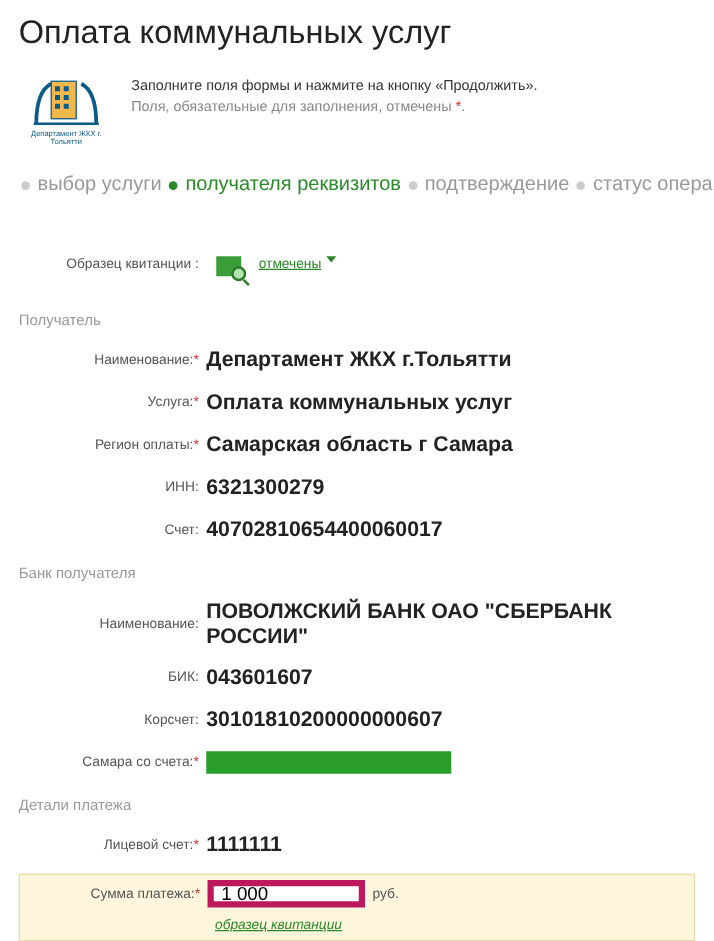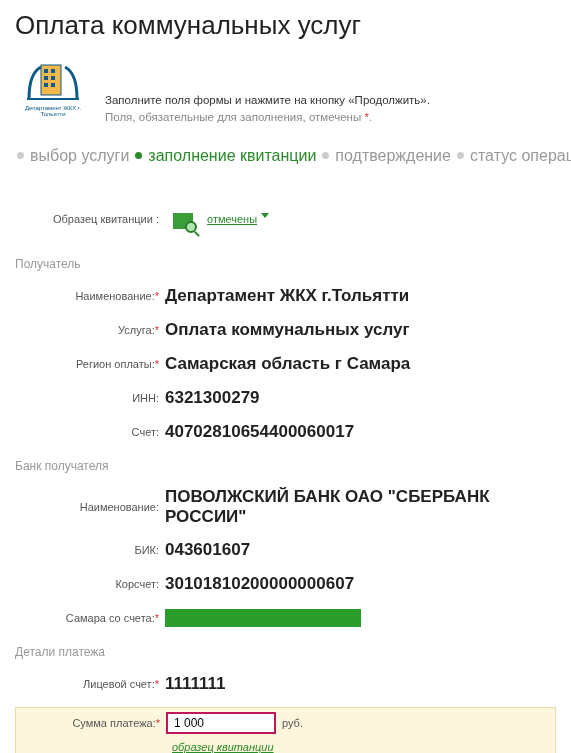--- a/index.html
+++ b/index.html
@@ -4,21 +4,21 @@
 <style>
 * { box-sizing: border-box; margin: 0; padding: 0; }
 body { font-family: Arial, Helvetica, sans-serif; font-size: 12px; color: #333; background: #fff; width: 571px; }
 .page { padding: 10px 15px 30px 15px; }
 h1 { font-size: 26px; font-weight: normal; color: #222; margin-bottom: 18px; }
 .intro { display: flex; margin-bottom: 20px; align-items: flex-start; }
 .logo { width: 76px; height: 60px; margin-right: 14px; flex-shrink: 0; display: flex; flex-direction: column; align-items: center; }
 .logo svg { width: 56px; height: 44px; }
 .logo-caption { font-size: 6px; color: #0a5a8a; text-align: center; margin-top: 2px; }
 .intro-text { font-size: 11.5px; line-height: 1.5; padding-top: 2px; }
-.intro-text .line1 { color: #333; margin-top: 31px; }
+.intro-text .line1 { color: #333; }
 .intro-text .line2 { color: #888; }
 .req { color: #d33; }
 .steps { display: flex; align-items: center; margin: 10px 0 30px 0; position: relative; }
 .step { font-size: 16px; color: #999; white-space: nowrap; position: relative; padding: 0 4px; }
 .step.active { color: #2a8a2a; }
 .step-dot { width: 7px; height: 7px; border-radius: 50%; background: #ccc; margin: 0 2px; flex-shrink: 0; }
 .step-dot.active { background: #2a8a2a; }
 .step-line { flex: 1; height: 1px; background: #ddd; }
 .row { display: flex; align-items: center; min-height: 22px; margin-bottom: 12px; }
 .label { width: 150px; text-align: right; font-size: 11px; color: #555; padding-right: 6px; flex-shrink: 0; }
@@ -26,21 +26,21 @@
 .section-title { font-size: 12px; color: #999; margin: 12px 0 14px 0; padding-top: 4px; }
 .receipt-row { display: flex; align-items: flex-start; margin-bottom: 18px; margin-top: 48px; }
 .receipt-icon { width: 26px; height: 22px; margin: 0 8px; position: relative; }
 .receipt-icon .sheet { position: absolute; width: 20px; height: 16px; background: #3a9d3a; top: 0; left: 0; }
 .receipt-icon .mag { position: absolute; width: 12px; height: 12px; border: 2px solid #2a7a2a; border-radius: 50%; background: #aee6ae; bottom: 2px; right: 2px; }
 .receipt-icon .handle { position: absolute; width: 6px; height: 2px; background: #2a7a2a; bottom: 0; right: -1px; transform: rotate(45deg); }
 .link { color: #2a8a2a; text-decoration: underline; cursor: pointer; font-size: 11px; }
 .tri { display: inline-block; width: 0; height: 0; border-left: 4px solid transparent; border-right: 4px solid transparent; border-top: 5px solid #2a8a2a; margin-left: 4px; vertical-align: middle; }
 .account-select { width: 196px; height: 18px; background: #2a9d2a; display: inline-block; }
 .amount-box { background: #fdf6dc; border: 1px solid #e8dca8; padding: 4px 0 6px 0; margin-top: 2px; }
-.amount-input { width: 110px; height: 22px; border: 2px solid #be185d; padding: 2px 6px; font-size: 12px; margin-right: 6px; }
+.amount-input { width: 126px; height: 22px; border: 5px solid #be185d; padding: 2px 6px; font-size: 15px; margin-right: 6px; }
 .currency { font-size: 11px; color: #555; }
 .sublink-row { padding-left: 156px; margin-top: 6px; font-style: italic; }
 </style>
 </head>
 <body>
 
 <div class="page">
   <h1>Оплата коммунальных услуг</h1>
 
   <div class="intro">
@@ -65,21 +65,21 @@
         <span>Поля, обязательные для заполнения, отмечены </span><span class="req">*</span><span>.</span>
       </div>
     </div>
   </div>
 
   <div class="steps">
     <span class="step-dot"></span>
     <span class="step">выбор услуги</span>
     <span class="step-line"></span>
     <span class="step-dot active"></span>
-    <span class="step active">заполнение квитанции</span>
+    <span class="step active">получателя реквизитов</span>
     <span class="step-line"></span>
     <span class="step-dot"></span>
     <span class="step">подтверждение</span>
     <span class="step-line"></span>
     <span class="step-dot"></span>
     <span class="step">статус операции</span>
     <span class="step-dot"></span>
   </div>
 
   <div class="receipt-row">

